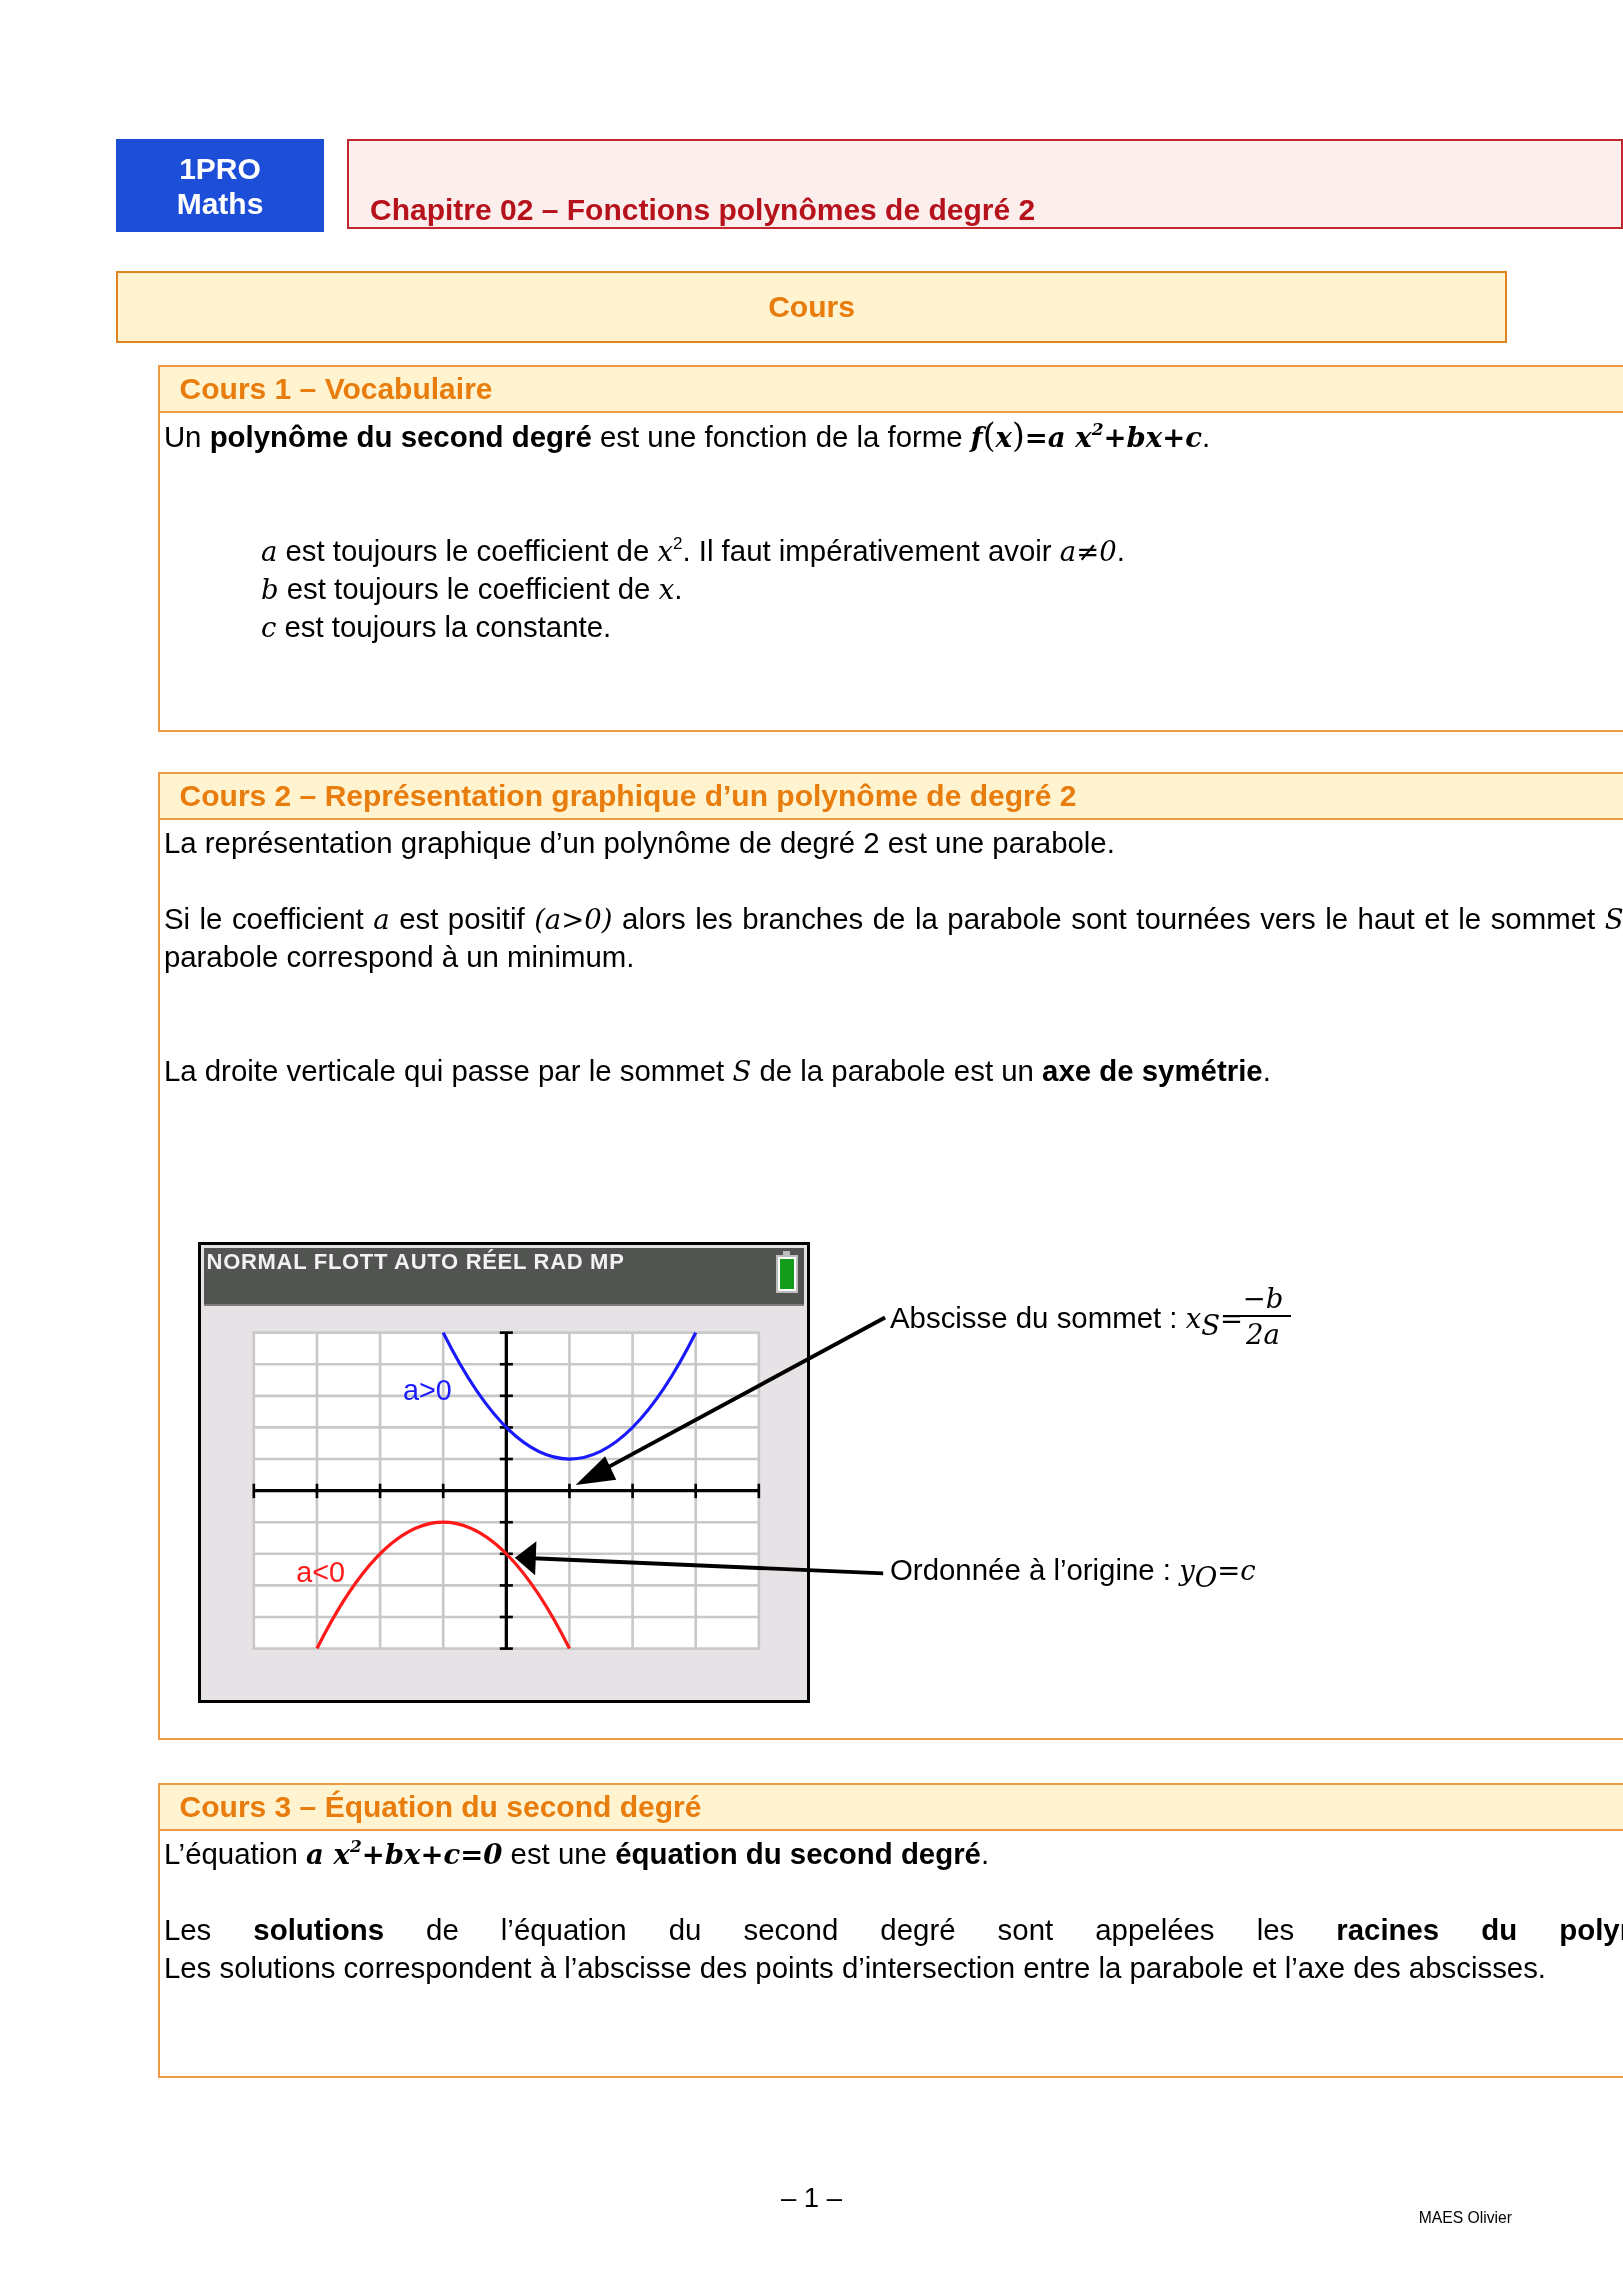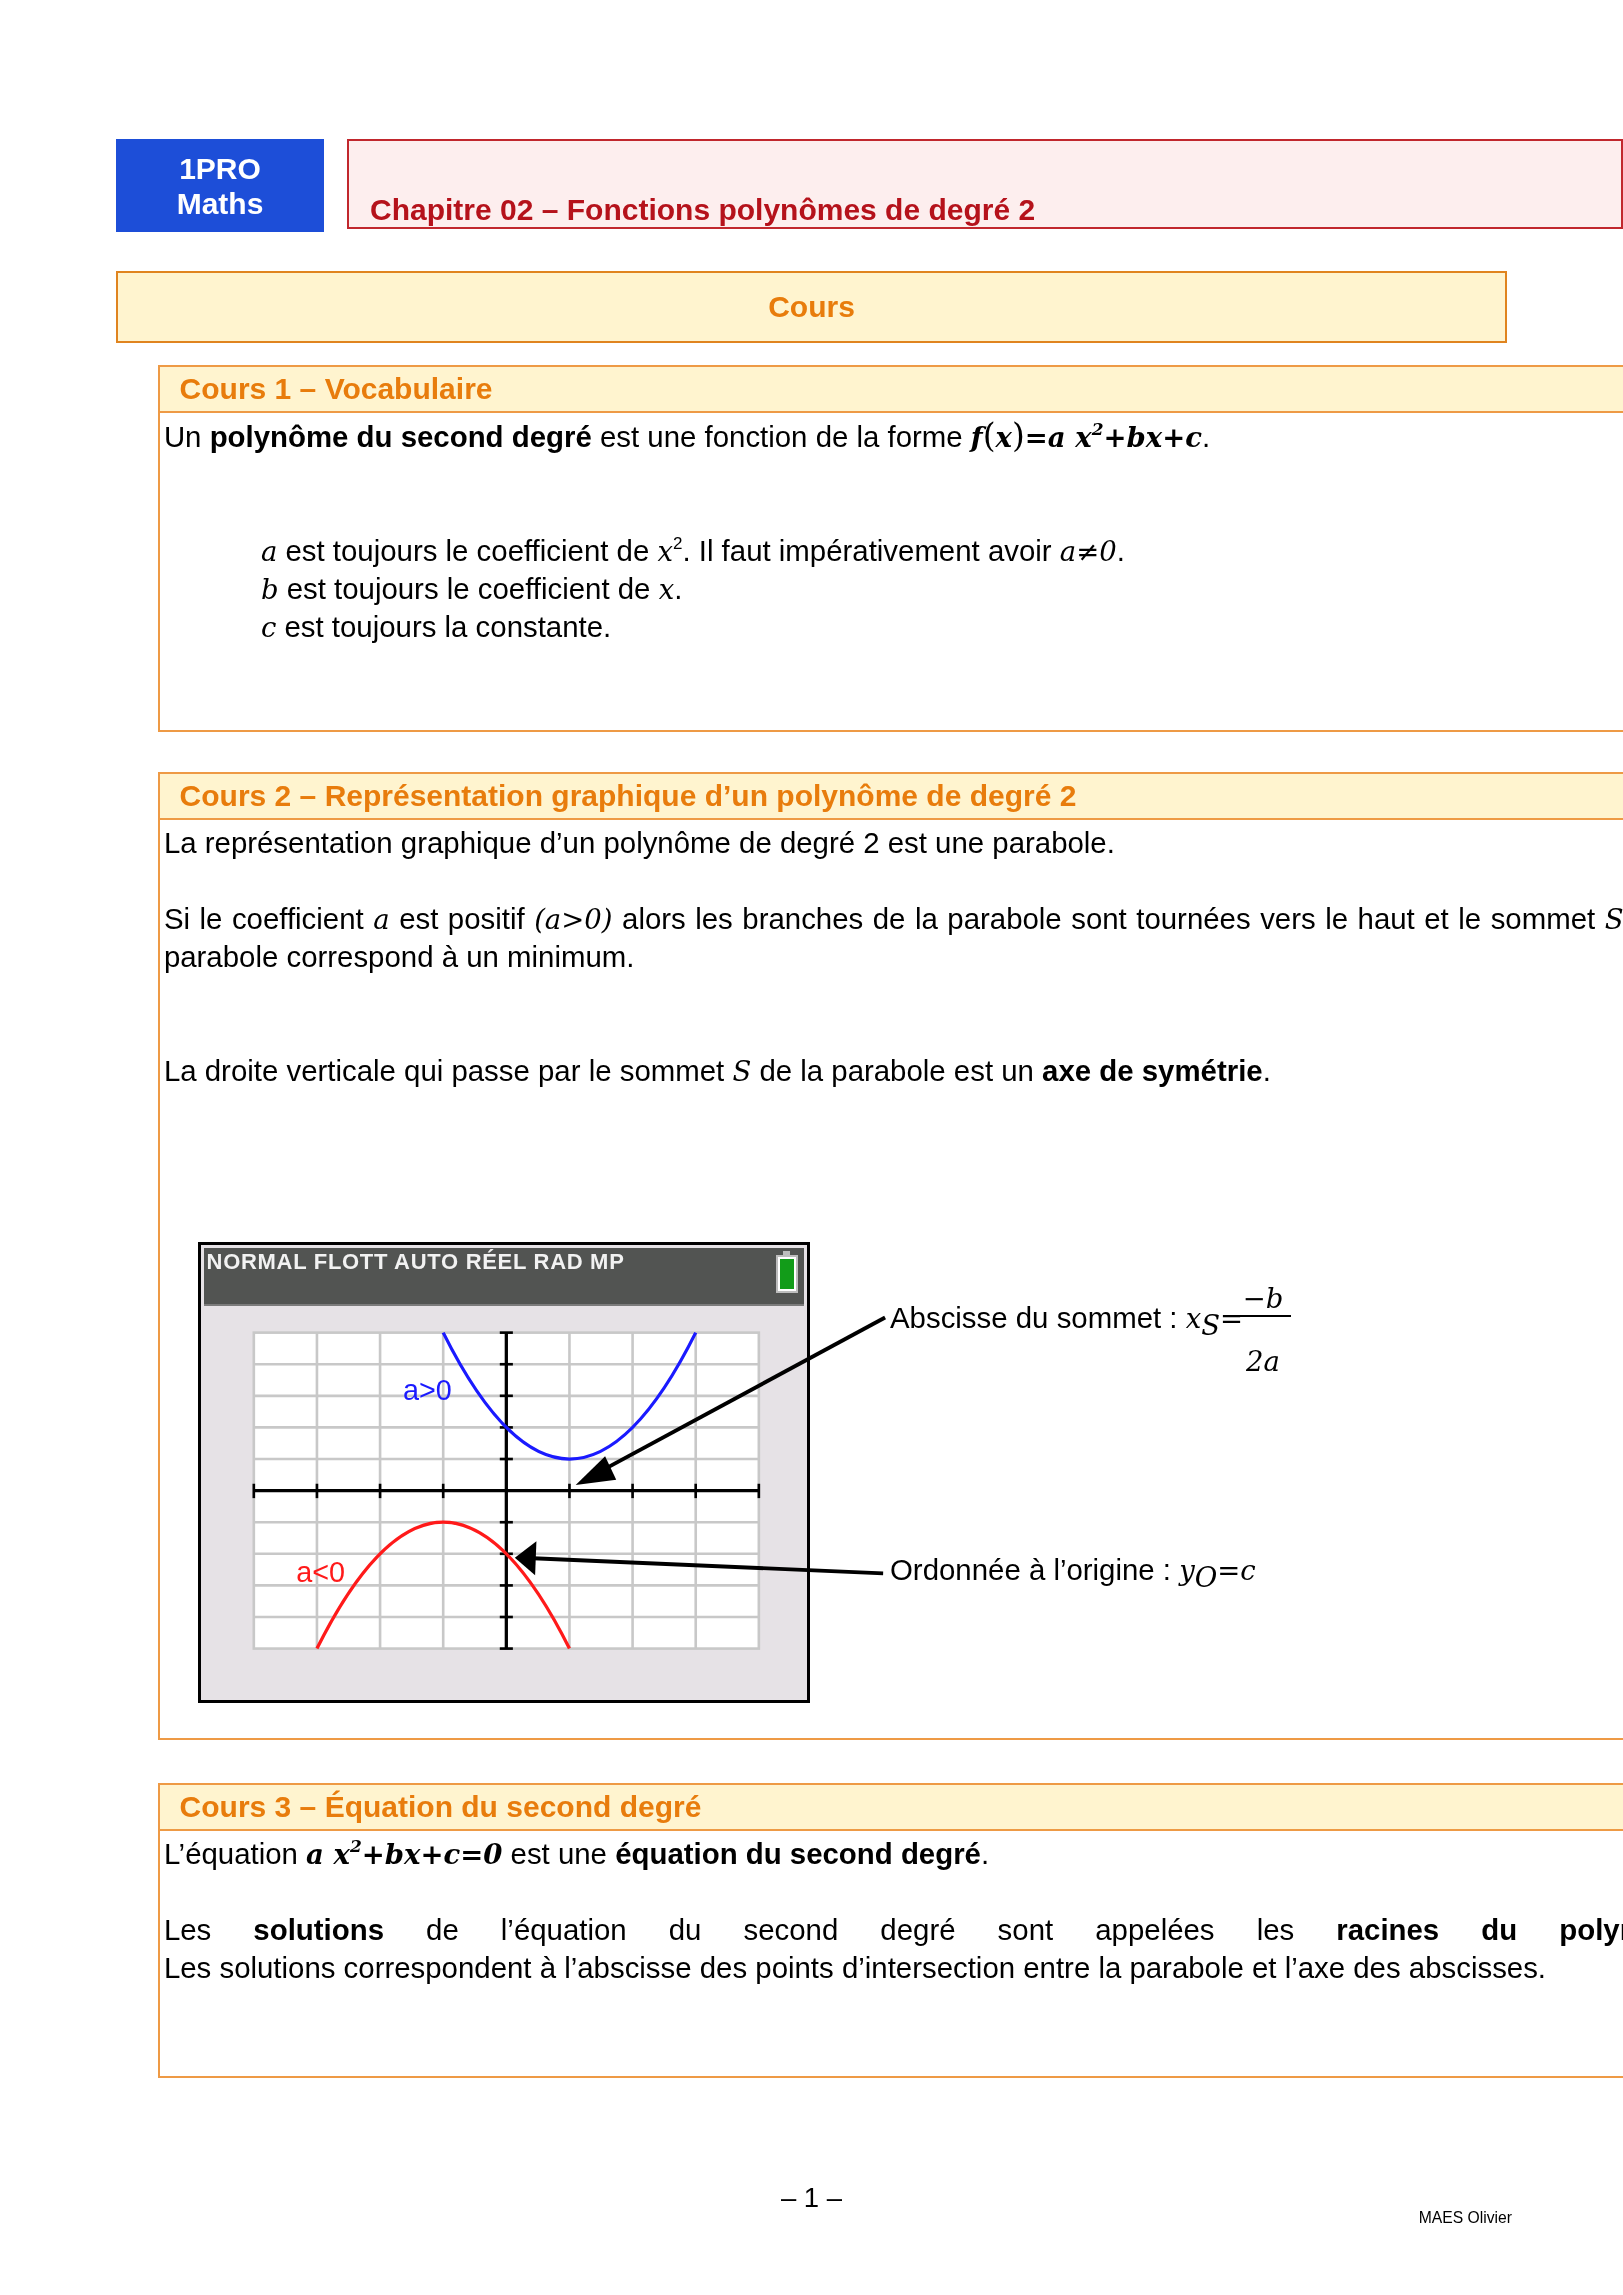--- a/index.html
+++ b/index.html
@@ -142,21 +142,21 @@
   <polygon points="880,2270 925,2226 942,2262" fill="#000"></polygon>
   <line x1="1350" y1="2405" x2="815" y2="2382" stroke="#000" stroke-width="6"></line>
   <polygon points="787,2381 820,2356 818,2408" fill="#000"></polygon>
 </svg>
 
 <div class="abs ann" style="left:890px;top:1301px;">
   <span>Abscisse du sommet : </span><span class="m">x</span><sub class="m">S</sub><span class="m" style="font-style:normal;">=</span>
 </div>
 <div class="abs" style="left:1235px;top:1281px;width:56px;text-align:center;">
   <div class="m" style="border-bottom:2px solid #000;line-height:34px;">−b</div>
-  <div class="m" style="line-height:34px;margin-top:27px;">2a</div>
+  <div class="m" style="line-height:34px;">2a</div>
 </div>
 <div class="abs ann" style="left:890px;top:1553px;">
   <span>Ordonnée à l’origine : </span><span class="m">y</span><sub class="m">O</sub><span class="m">=c</span>
 </div>
 
 <div class="abs box" style="top:1783px;height:295px;">
   <div class="box-head">Cours 3 – Équation du second degré</div>
   <div class="box-body just">
     <p>
       <span>L’équation </span><span class="mb"><span>a x</span><sup>2</sup><span>+bx+c=0</span></span><span> est une </span><b>équation du second degré</b><span>.</span>

